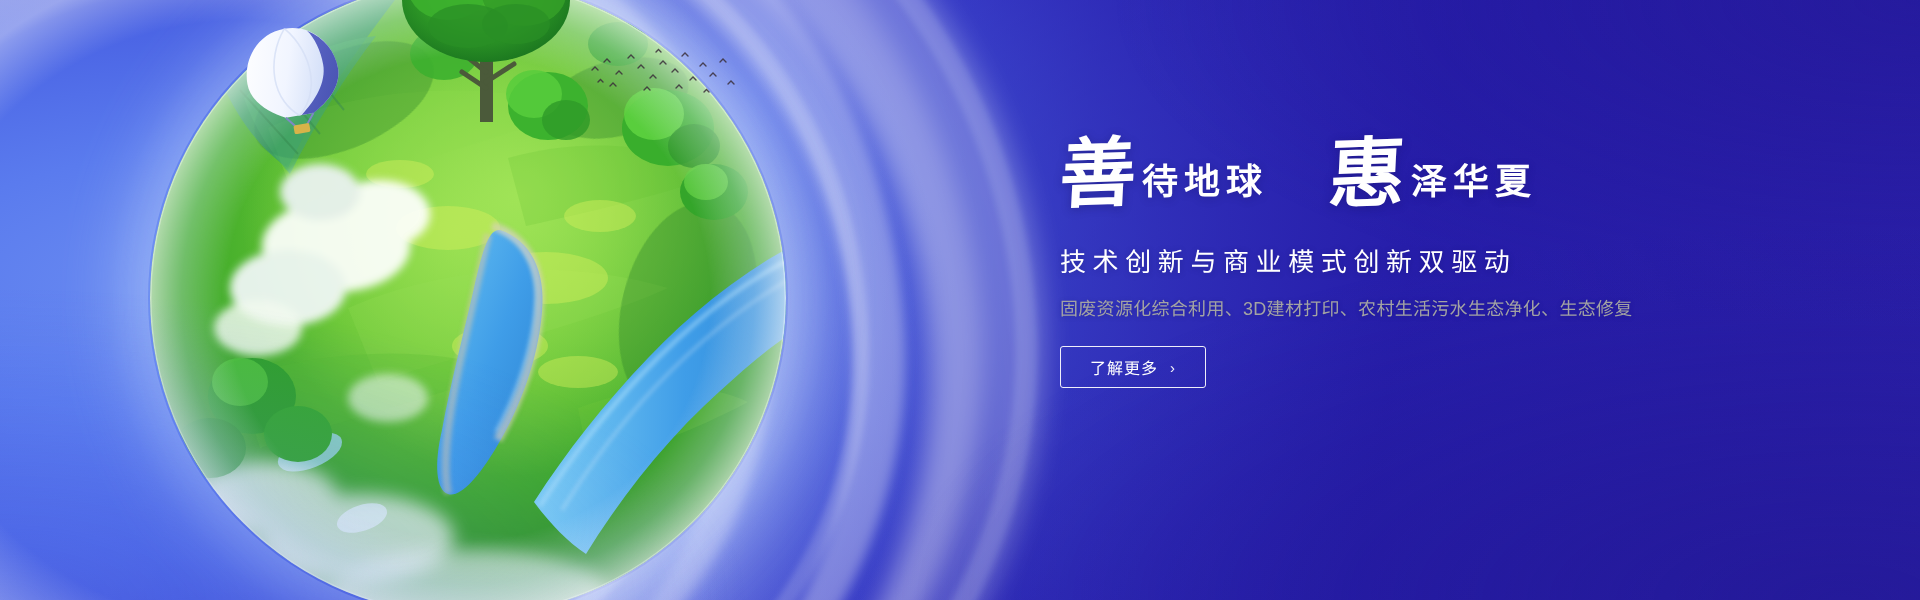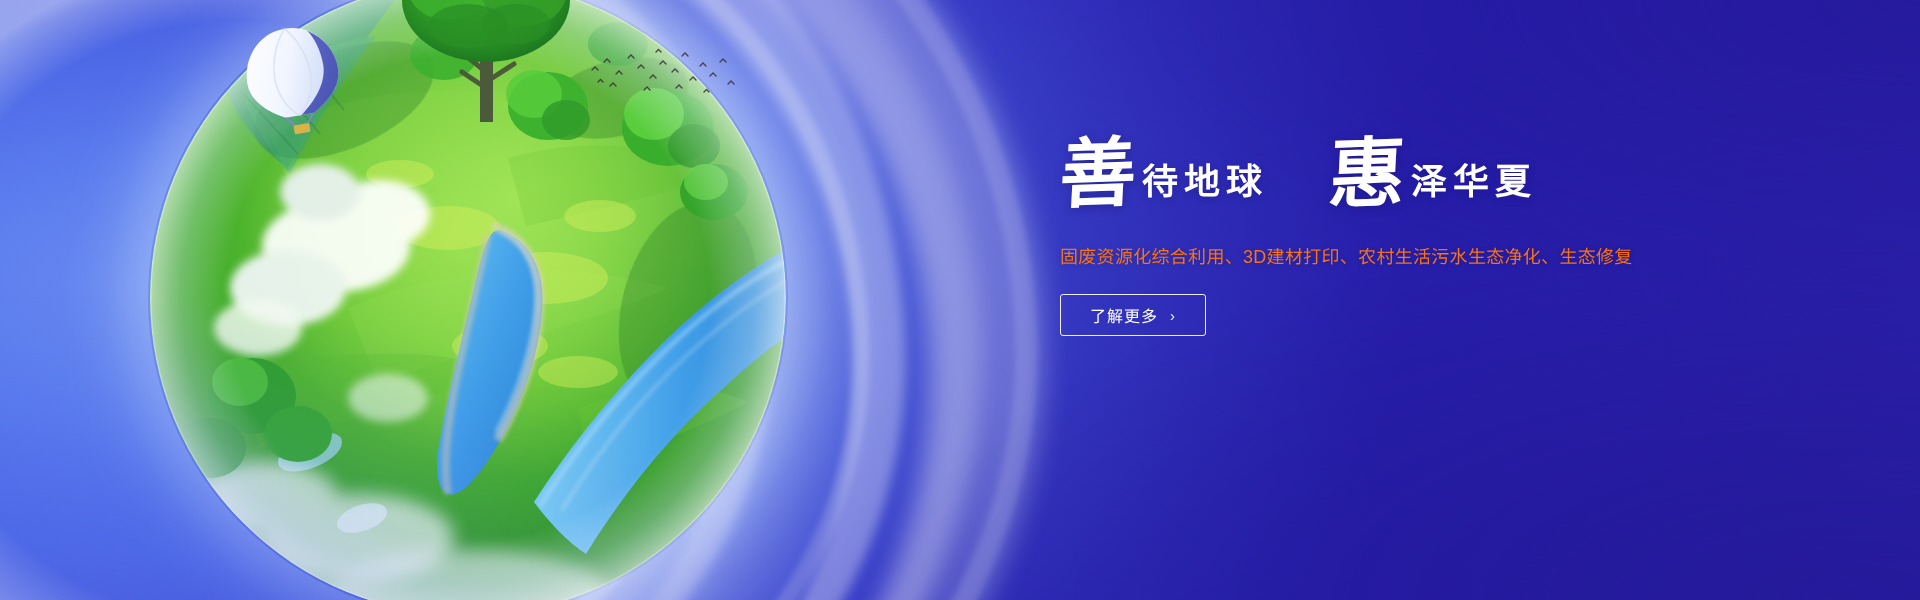--- a/index.html
+++ b/index.html
@@ -105,21 +105,21 @@
     font-weight:400;
     color:#ffffff;
     white-space:nowrap;
     text-shadow:0 1px 6px rgba(20,18,90,.32);
   }
   .desc{
     margin-top:16px;
     font-size:18px;
     line-height:26px;
     letter-spacing:.3px;
-    color:#f97316;
+    color:#a3a3a3;
     white-space:nowrap;
     text-shadow:0 1px 5px rgba(20,18,90,.3);
   }
   .cta{
     display:inline-flex;
     align-items:center;
     justify-content:center;
     gap:12px;
     margin-top:24px;
     width:116px;
@@ -428,20 +428,21 @@
     <div class="headline">
       <span class="hl-group">
         <span class="hl-big">善</span><span class="hl-small">待地球</span>
       </span>
       <span class="hl-gap"></span>
       <span class="hl-group">
         <span class="hl-big">惠</span><span class="hl-small">泽华夏</span>
       </span>
     </div>
 
+    <div class="subtitle">技术创新与商业模式创新双驱动</div>
 
     <div class="desc">固废资源化综合利用、3D建材打印、农村生活污水生态净化、生态修复</div>
 
     <div class="cta">
       <span>了解更多</span>
       <span class="chev">›</span>
     </div>
 
   </div>
 

